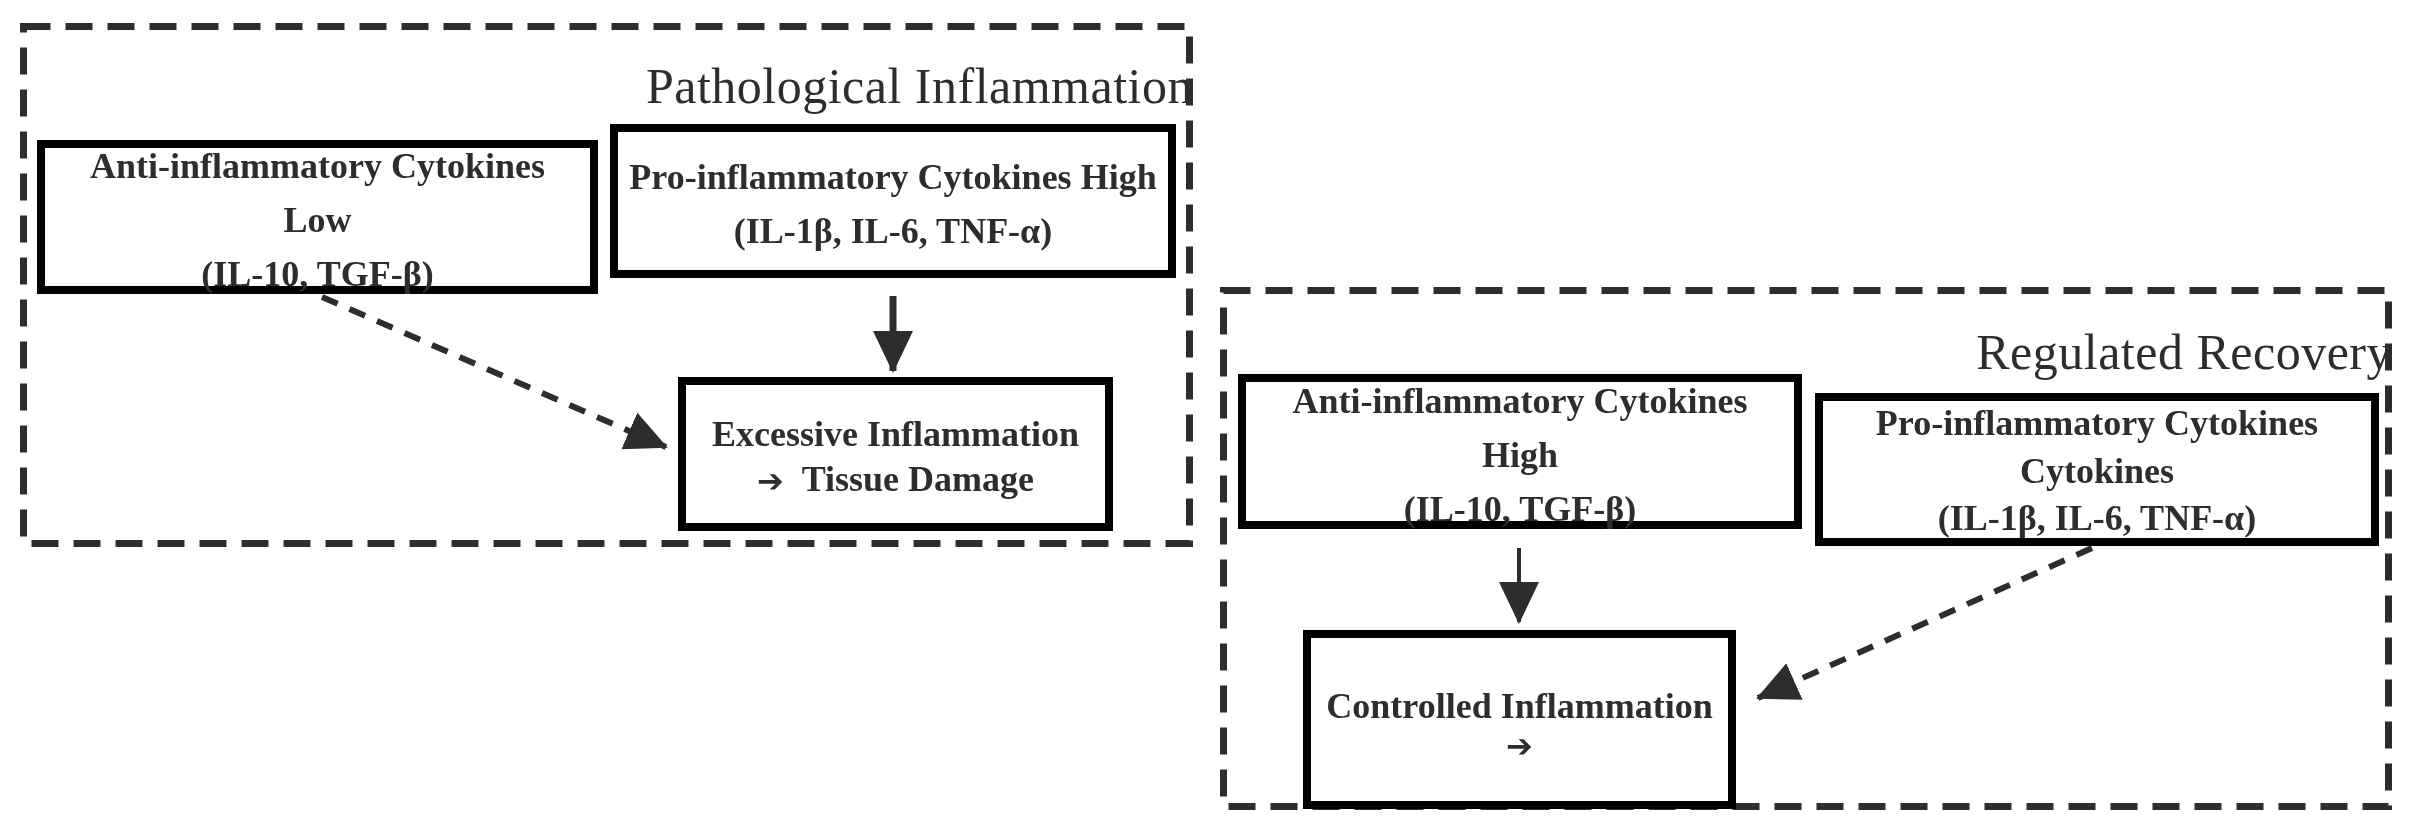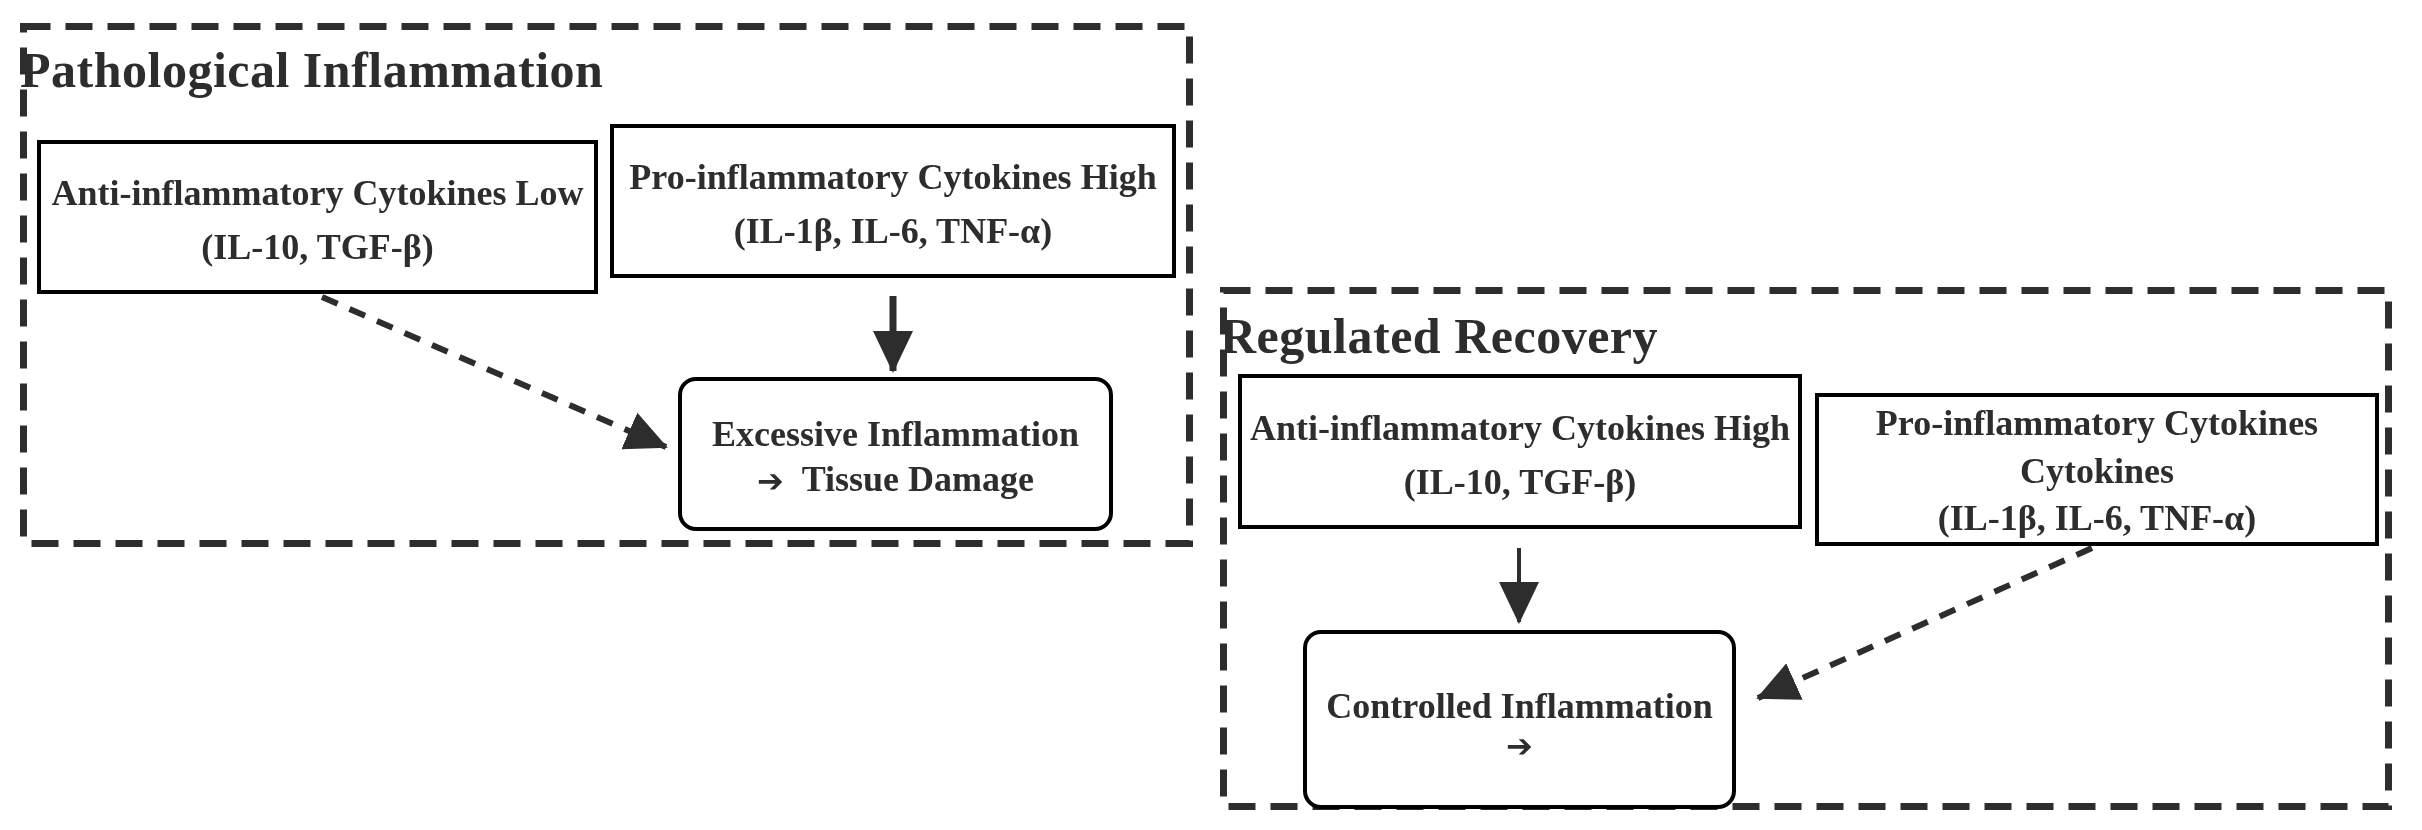--- a/index.html
+++ b/index.html
@@ -7,43 +7,44 @@
     position:relative;
     width:2422px;height:830px;
     background:#ffffff;
     font-family:"Liberation Serif","DejaVu Serif",serif;
     color:#2d2d2d;
     overflow:hidden;
   }
   .layer{position:absolute;left:0;top:0;}
   .panel-title{
     position:absolute;
-    text-align:left;
-    font-weight:700;
+    text-align:right;
+    font-weight:400;
     font-size:50px;
     line-height:1.2;
     letter-spacing:0.5px;
+    margin-top:16px;
   }
   .node{
     position:absolute;
     box-sizing:border-box;
-    border:4px solid #000000;
+    border:8px solid #000000;
     background:#ffffff;
     display:flex;
     flex-direction:column;
     align-items:center;
     justify-content:center;
     text-align:center;
     font-weight:700;
     font-size:36px;
     line-height:1.5;
     padding:6px 8px 0 8px;
   }
   .node.tight{line-height:1.32;padding-top:4px;}
-  .node.outcome{line-height:1.25;border-radius:18px;}
+  .node.outcome{line-height:1.25;}
   .outcome-row{display:flex;align-items:center;justify-content:center;gap:18px;}
   .arrow-glyph{
     font-family:"DejaVu Sans",sans-serif;
     font-size:32px;
     line-height:1;
     transform:translateY(1px);
   }
 </style>
 </head>
 <body>

